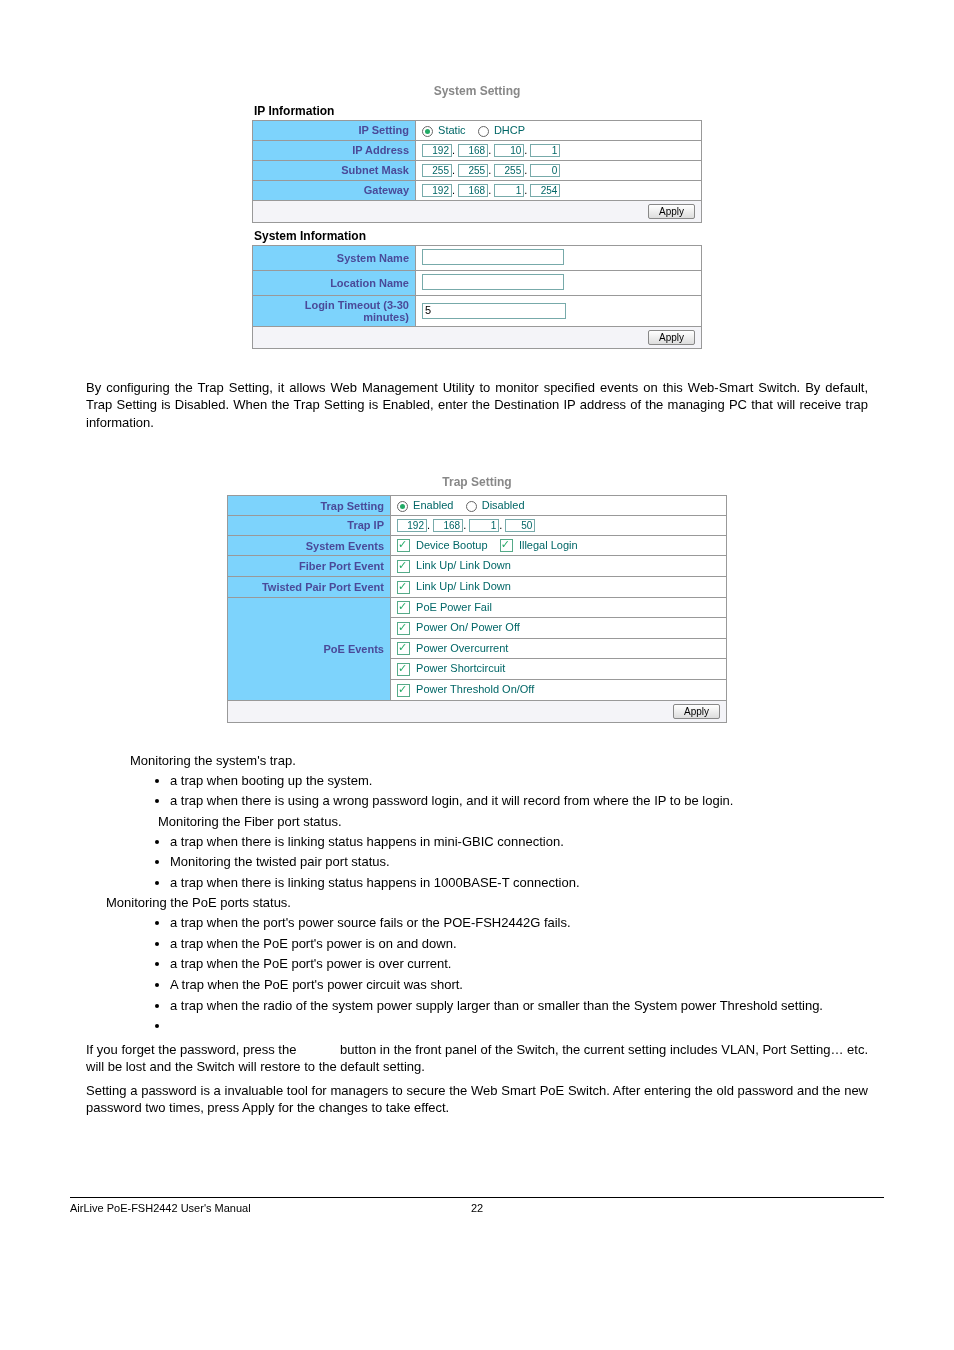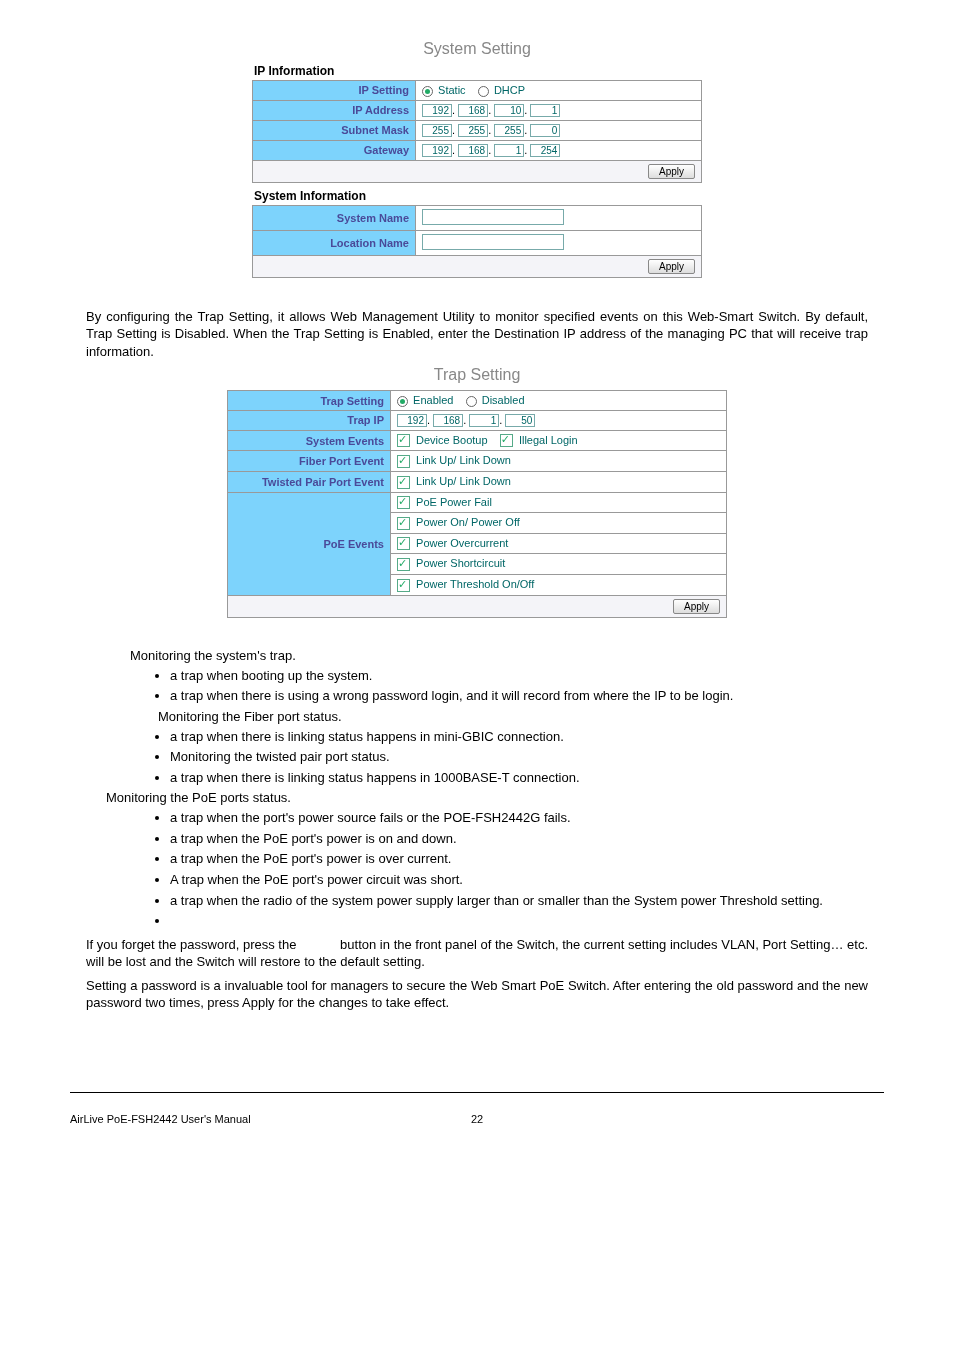--- a/index.html
+++ b/index.html
@@ -13,24 +13,25 @@
   .page {
     padding: 40px 70px 20px 70px;
   }
   .settings-box {
     margin: 0 auto 30px auto;
     width: 450px;
     font-size: 11px;
   }
   .settings-title {
     text-align: center;
-    font-weight: normal;
+    font-weight: bold;
     color: #888;
-    font-size: 16px;
+    font-size: 12px;
     margin-bottom: 6px;
+    margin-top: 44px;
   }
   .section-header {
     font-weight: bold;
     font-size: 12px;
     margin: 6px 0 2px 2px;
   }
   table.sett {
     border-collapse: collapse;
     width: 100%;
     border: 1px solid #999;
@@ -97,21 +98,21 @@
     padding-left: 100px;
     margin: 4px 0;
   }
   ul.bull li {
     margin: 3px 0;
     line-height: 1.35;
   }
   .footer {
     border-top: 1px solid #000;
     margin-top: 80px;
-    padding-top: 20px;
+    padding-top: 4px;
   }
   .footer-row { display:flex; font-size:11px; }
   .footer-left { flex:1; }
   .footer-center { width:60px; text-align:center; }
 </style>
 </head>
 <body>
 
 <div class="page">
 
@@ -166,20 +167,24 @@
     <div class="section-header">System Information</div>
     <table class="sett">
       <tbody>
           <tr>
         <td class="label">System Name</td>
         <td><span class="txtfield"></span></td>
       </tr>
       <tr>
         <td class="label">Location Name</td>
         <td><span class="txtfield"></span></td>
+      </tr>
+      <tr>
+        <td class="label">Login Timeout (3-30 minutes)</td>
+        <td><span class="txtfield" style="width:140px;padding-left:2px;">5</span></td>
       </tr>
     </tbody>
       </table>
     <div class="apply-row">
       <button class="btn">Apply</button>
     </div>
   </div>
 
   <p class="body-p">By configuring the Trap Setting, it allows Web Management Utility to monitor specified events on this Web-Smart Switch. By default, Trap Setting is Disabled. When the Trap Setting is Enabled, enter the Destination IP address of the managing PC that will receive trap information.</p>
 

